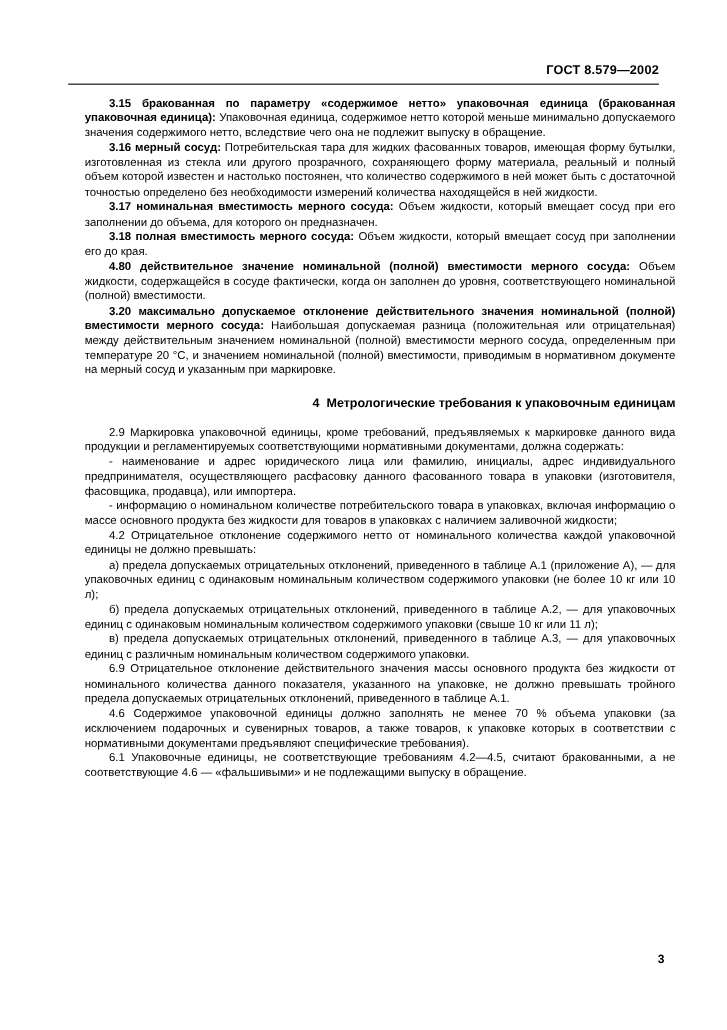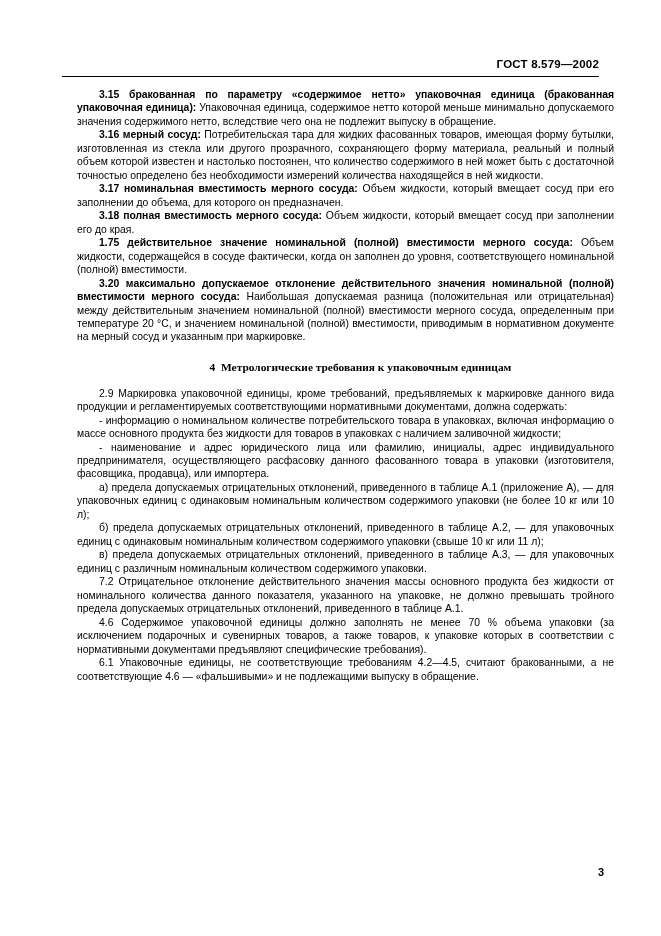--- a/index.html
+++ b/index.html
@@ -53,22 +53,21 @@
   }
   b {
     font-weight: bold;
   }
   h2.section {
     font-size: 11.4px;
     font-weight: bold;
     margin: 16px 0 12px 0;
     text-indent: 0;
     padding-left: 30px;
-    text-align: center;
-    font-family: Liberation Serif, serif;
+    text-align: right;
   }
   .pagenum {
     position: absolute;
     left: 598px;
     top: 866px;
     font-size: 11px;
     font-weight: bold;
   }
 </style>
 </head>
@@ -82,33 +81,34 @@
   <div class="content">
 
     <p><b><span>3.15</span> <span>бракованная по параметру «содержимое нетто» упаковочная единица (бракованная упаковочная единица):</span></b><span> Упаковочная единица, содержимое нетто которой меньше минимально допускаемого значения содержимого нетто, вследствие чего она не подлежит выпуску в обращение.</span></p>
 
     <p><b><span>3.16</span> <span>мерный сосуд:</span></b><span> Потребительская тара для жидких фасованных товаров, имеющая форму бутылки, изготовленная из стекла или другого прозрачного, сохраняющего форму материала, реальный и полный объем которой известен и настолько постоянен, что количество содержимого в ней может быть с достаточной точностью определено без необходимости измерений количества находящейся в ней жидкости.</span></p>
 
     <p><b><span>3.17</span> <span>номинальная вместимость мерного сосуда:</span></b><span> Объем жидкости, который вмещает сосуд при его заполнении до объема, для которого он предназначен.</span></p>
 
     <p><b><span>3.18</span> <span>полная вместимость мерного сосуда:</span></b><span> Объем жидкости, который вмещает сосуд при заполнении его до края.</span></p>
 
-    <p><b><span>1.75</span> <span>действительное значение номинальной (полной) вместимости мерного сосуда:</span></b><span> Объем жидкости, содержащейся в сосуде фактически, когда он заполнен до уровня, соответствующего номинальной (полной) вместимости.</span></p>
+    <p><b><span>4.80</span> <span>действительное значение номинальной (полной) вместимости мерного сосуда:</span></b><span> Объем жидкости, содержащейся в сосуде фактически, когда он заполнен до уровня, соответствующего номинальной (полной) вместимости.</span></p>
 
     <p><b><span>3.20</span> <span>максимально допускаемое отклонение действительного значения номинальной (полной) вместимости мерного сосуда:</span></b><span> Наибольшая допускаемая разница (положительная или отрицательная) между действительным значением номинальной (полной) вместимости мерного сосуда, определенным при температуре 20 °С, и значением номинальной (полной) вместимости, приводимым в нормативном документе на мерный сосуд и указанным при маркировке.</span></p>
 
     <h2 class="section"><span>4</span>&nbsp;&nbsp;<span>Метрологические требования к упаковочным единицам</span></h2>
 
     <p>2.9  Маркировка упаковочной единицы, кроме требований, предъявляемых к маркировке данного вида продукции и регламентируемых соответствующими нормативными документами, должна содержать:</p>
+    <p class="dash">- наименование и адрес юридического лица или фамилию, инициалы, адрес индивидуального предпринимателя, осуществляющего расфасовку данного фасованного товара в упаковки (изготовителя, фасовщика, продавца), или импортера.</p>
     <p class="dash">- информацию о номинальном количестве потребительского товара в упаковках, включая информацию о массе основного продукта без жидкости для товаров в упаковках с наличием заливочной жидкости;</p>
-    <p class="dash">- наименование и адрес юридического лица или фамилию, инициалы, адрес индивидуального предпринимателя, осуществляющего расфасовку данного фасованного товара в упаковки (изготовителя, фасовщика, продавца), или импортера.</p>
+    <p>4.2  Отрицательное отклонение содержимого нетто от номинального количества каждой упаковочной единицы не должно превышать:</p>
     <p>а)  предела допускаемых отрицательных отклонений, приведенного в таблице А.1 (приложение А), — для упаковочных единиц с одинаковым номинальным количеством содержимого упаковки (не более 10 кг или 10 л);</p>
     <p>б)  предела допускаемых отрицательных отклонений, приведенного в таблице А.2, — для упаковочных единиц с одинаковым номинальным количеством содержимого упаковки (свыше 10 кг или 11 л);</p>
     <p>в)  предела допускаемых отрицательных отклонений, приведенного в таблице А.3, — для упаковочных единиц с различным номинальным количеством содержимого упаковки.</p>
-    <p>7.2  Отрицательное отклонение действительного значения массы основного продукта без жидкости от номинального количества данного показателя, указанного на упаковке, не должно превышать тройного предела допускаемых отрицательных отклонений, приведенного в таблице А.1.</p>
+    <p>6.9  Отрицательное отклонение действительного значения массы основного продукта без жидкости от номинального количества данного показателя, указанного на упаковке, не должно превышать тройного предела допускаемых отрицательных отклонений, приведенного в таблице А.1.</p>
     <p>4.6  Содержимое упаковочной единицы должно заполнять не менее 70 % объема упаковки (за исключением подарочных и сувенирных товаров, а также товаров, к упаковке которых в соответствии с нормативными документами предъявляют специфические требования).</p>
     <p>6.1  Упаковочные единицы, не соответствующие требованиям 4.2—4.5, считают бракованными, а не соответствующие 4.6 — «фальшивыми» и не подлежащими выпуску в обращение.</p>
 
   </div>
 
   <div class="pagenum">3</div>
 
 </div>
 
 </body></html>

